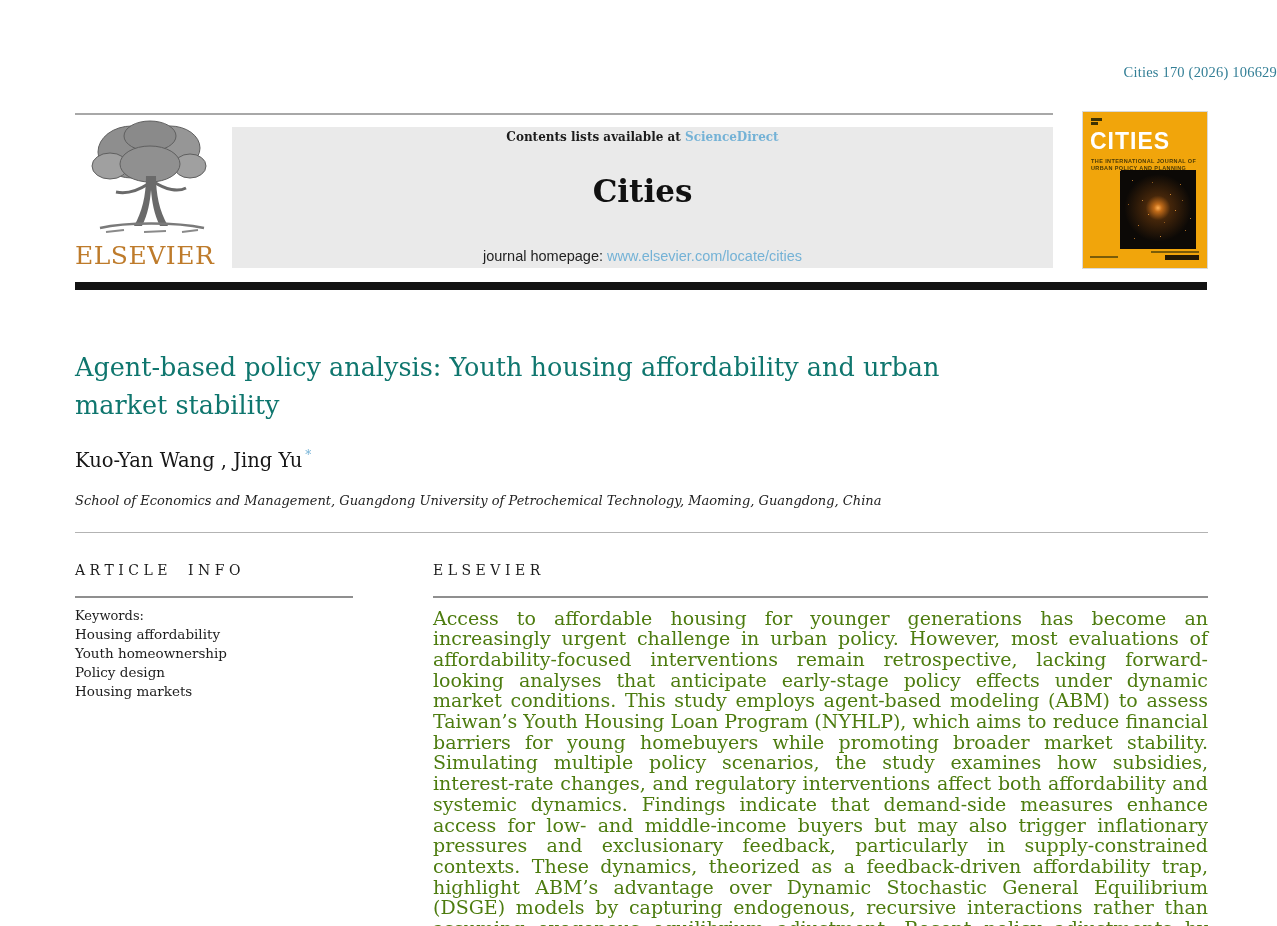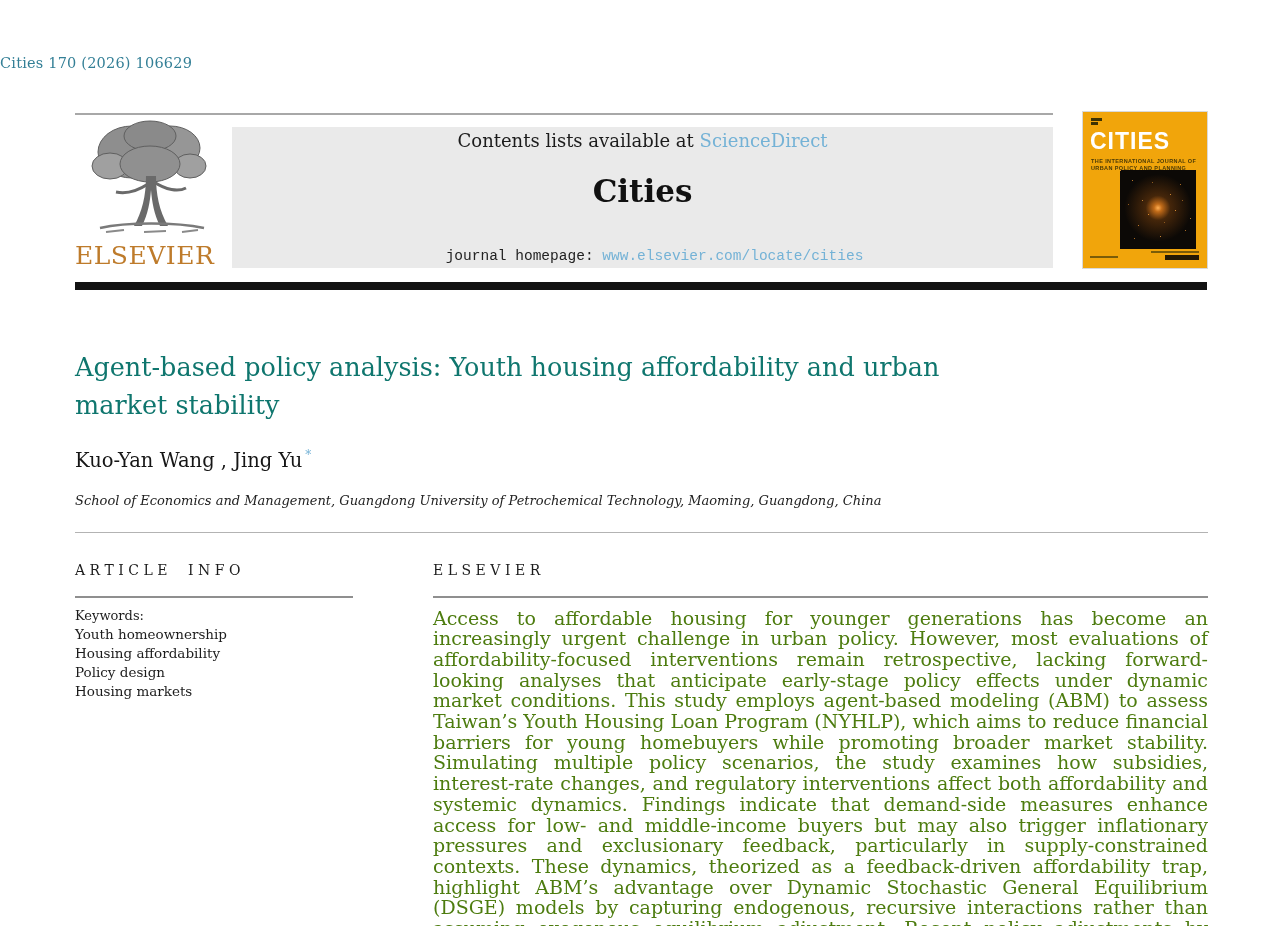--- a/index.html
+++ b/index.html
@@ -4,22 +4,22 @@
 <style>
   * { margin:0; padding:0; box-sizing:border-box; }
   html,body { background:#ffffff; }
   #page {
     position:relative; width:1277px; height:926px; background:#ffffff;
     font-family:"DejaVu Serif", serif; color:#1c1c1c; overflow:hidden;
   }
 
   
   .citation {
-    position:absolute; top:55px; left:0; width:100%;
-    text-align:left; font-size:14.5px; color:#337f96; letter-spacing:0.2px;
+    position:absolute; top:64px; left:0; width:100%;
+    text-align:right; font-size:14.5px; color:#337f96; letter-spacing:0.2px;font-family:Liberation Serif, serif;
   }
 
   
   .header-topline {
     position:absolute; left:75px; top:113px; width:978px; height:1.5px; background:#a8a8a8;
   }
 
   
   .elsevier { position:absolute; left:75px; top:118px; width:152px; height:152px; }
   .elsevier svg { display:block; margin:0 auto; }
@@ -27,29 +27,29 @@
     text-align:left; font-size:25px; color:#be7b2b; letter-spacing:0.5px;
     font-family:"DejaVu Serif", serif; margin-top:1px;
   }
 
   
   .banner {
     position:absolute; left:232px; top:127px; width:821px; height:141px;
     background:#eaeaea;
   }
   .banner .contents-line {
-    position:absolute; top:3px; left:0; width:100%; text-align:center; font-size:18px; color:#1c1c1c;
+    position:absolute; top:3px; left:0; width:100%; text-align:center; font-size:12px; color:#1c1c1c;font-weight:bold;
   }
   .banner .journal-name {
     position:absolute; top:46px; left:0; width:100%; text-align:center;
     font-size:31px; font-weight:bold; color:#111;
   }
   .banner .homepage-line {
-    position:absolute; bottom:4px; left:12px; width:100%; text-align:center;
-    font-family:Liberation Mono, monospace; font-size:14.5px; color:#222;
+    position:absolute; bottom:4px; left:0; width:100%; text-align:center;
+    font-family:Liberation Sans, sans-serif; font-size:14.5px; color:#222;
   }
   .link-blue { color:#74b2d6; text-decoration:none; cursor:pointer; }
 
   
   .cover {
     position:absolute; left:1083px; top:112px; width:124px; height:156px;
     background:#f1a50b; outline:1px solid #d9d9d9;
     font-family:"Liberation Sans", sans-serif;
   }
   .cover-mark { position:absolute; left:8px; top:6px; width:11px; height:9px; }
@@ -186,22 +186,22 @@
   </div>
 
   <div class="affiliation">School of Economics and Management, Guangdong University of Petrochemical Technology, Maoming, Guangdong, China</div>
 
   <div class="rule-full"></div>
 
   <div class="col-left">
     <div class="col-heading">ARTICLE INFO</div>
     <div class="col-rule"></div>
     <div class="keywords-label">Keywords:</div>
+    <div class="keyword">Housing affordability</div>
     <div class="keyword">Youth homeownership</div>
-    <div class="keyword">Housing affordability</div>
     <div class="keyword">Policy design</div>
     <div class="keyword">Housing markets</div>
   </div>
 
   <div class="col-right">
     <div class="col-heading">ELSEVIER</div>
     <div class="col-rule"></div>
     <p class="abstract-text">Access to affordable housing for younger generations has become an increasingly urgent challenge in urban policy. However, most evaluations of affordability-focused interventions remain retrospective, lacking forward-looking analyses that anticipate early-stage policy effects under dynamic market conditions. This study employs agent-based modeling (ABM) to assess Taiwan’s Youth Housing Loan Program (NYHLP), which aims to reduce financial barriers for young homebuyers while promoting broader market stability. Simulating multiple policy scenarios, the study examines how subsidies, interest-rate changes, and regulatory interventions affect both affordability and systemic dynamics. Findings indicate that demand-side measures enhance access for low- and middle-income buyers but may also trigger inflationary pressures and exclusionary feedback, particularly in supply-constrained contexts. These dynamics, theorized as a feedback-driven affordability trap, highlight ABM’s advantage over Dynamic Stochastic General Equilibrium (DSGE) models by capturing endogenous, recursive interactions rather than assuming exogenous equilibrium adjustment. Recent policy adjustments by Taiwan’s authorities further corroborate the model’s insights, showing how credit liberalization without synchronized supply-side expansion can entrench rather than relieve affordability constraints. The study underscores the importance of adaptive, resilience-oriented housing policy design, offering relevant lessons for other markets facing similar affordability pressures.</p>
   </div>
 

